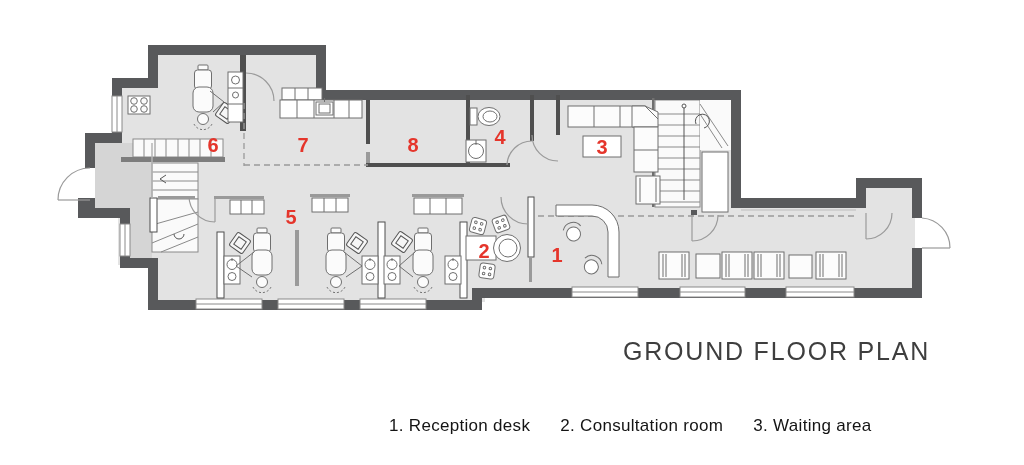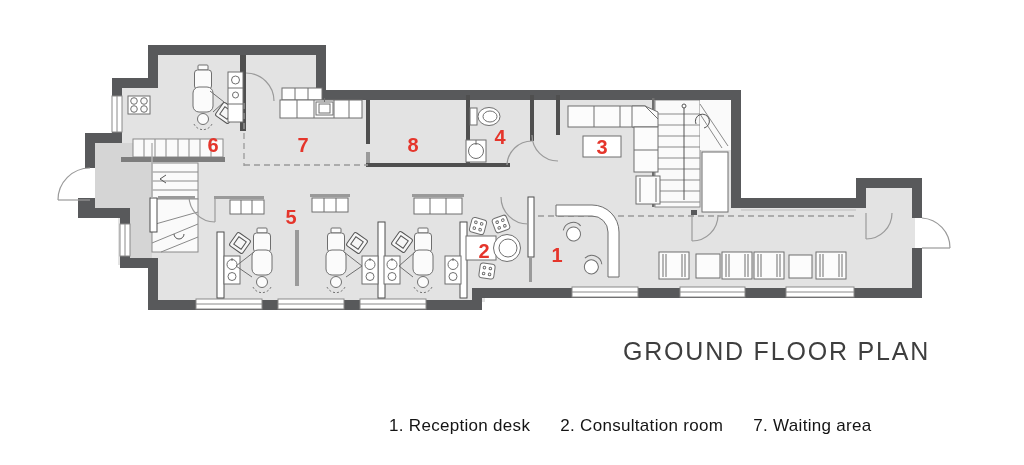--- a/index.html
+++ b/index.html
@@ -364,16 +364,16 @@
     <text class="roomnum" x="213" y="152">6</text>
     <text class="roomnum" x="303" y="152">7</text>
     <text class="roomnum" x="413" y="152">8</text>
   </g>
 </svg>
 </div>
 
 <div class="plan-title">GROUND FLOOR PLAN</div>
 
 <div class="legend">
-  <div>1. Reception desk      2. Consultation room      7. Waiting area</div>
+  <div>1. Reception desk      2. Consultation room      3. Waiting area</div>
   
   
 </div>
 
 </body></html>

